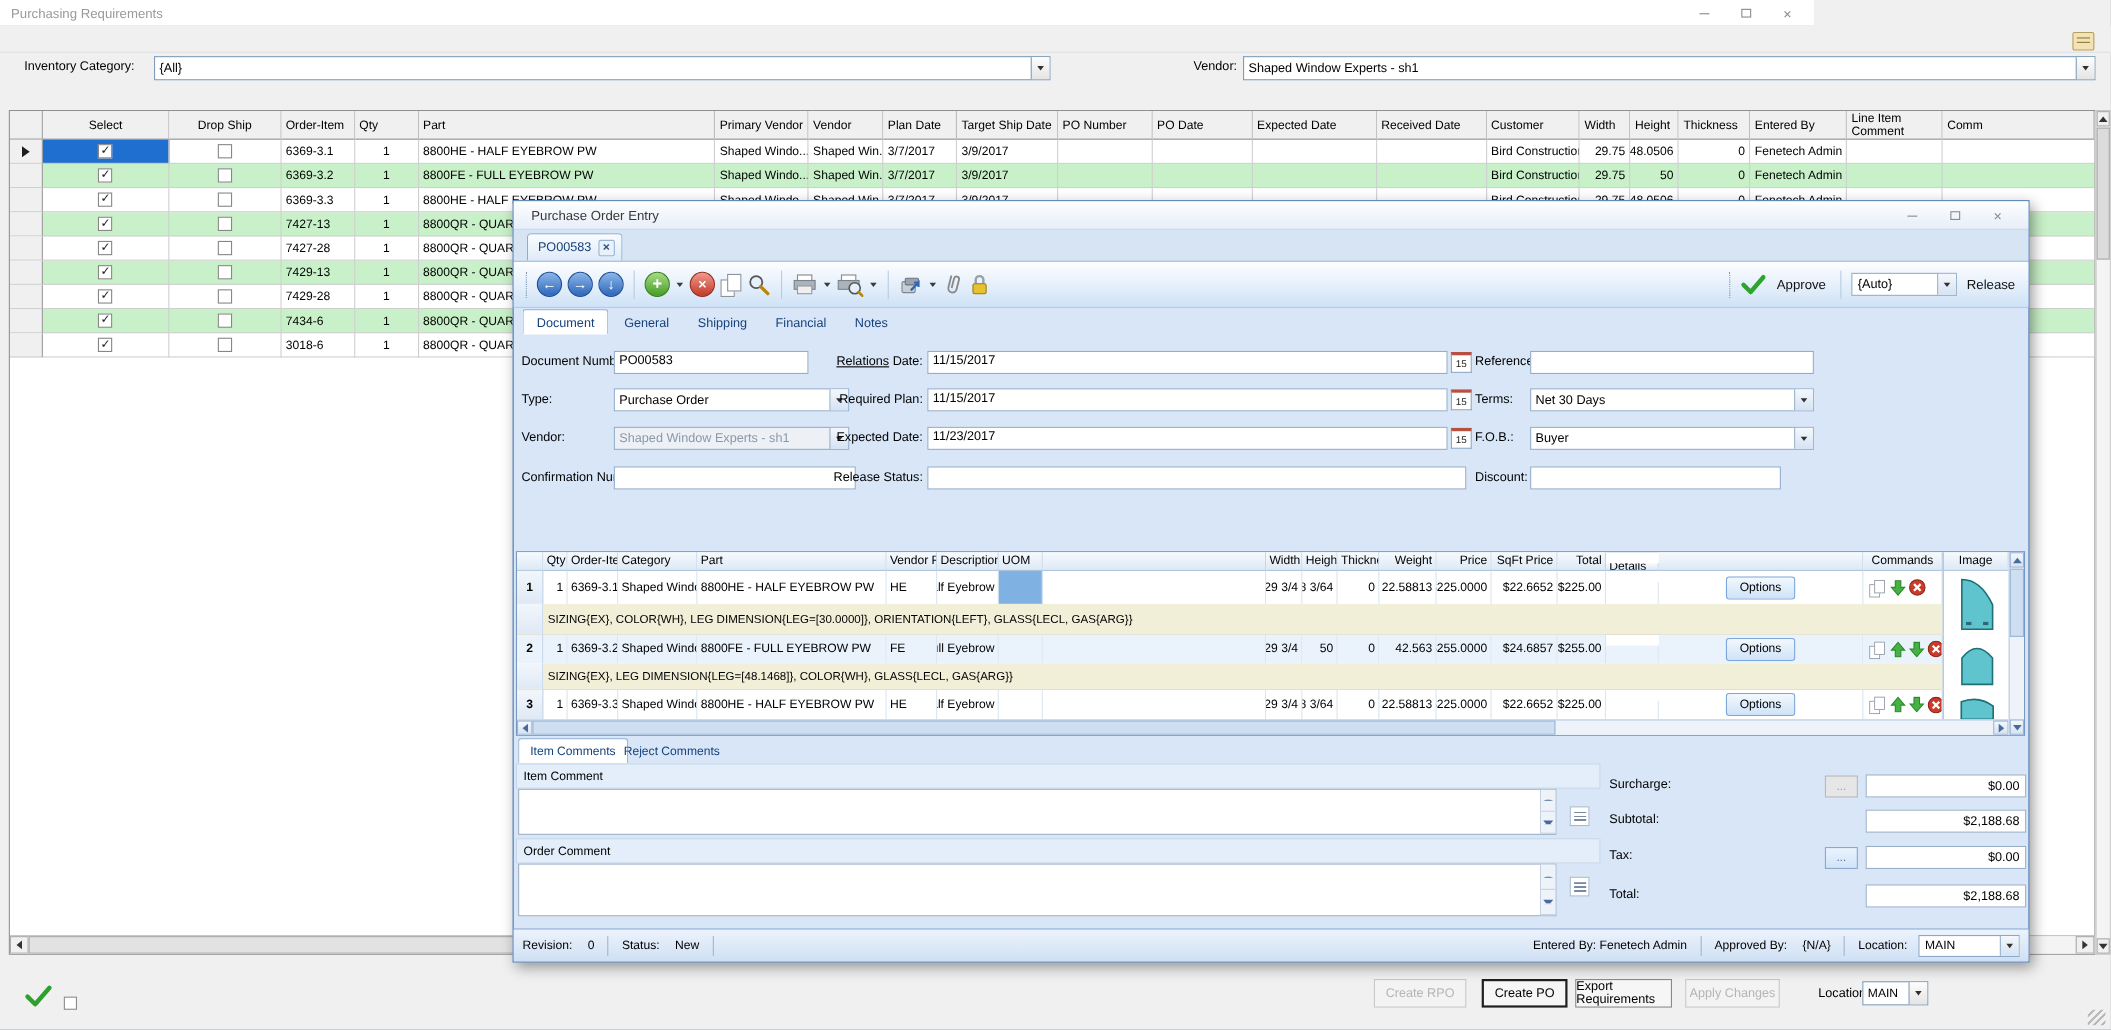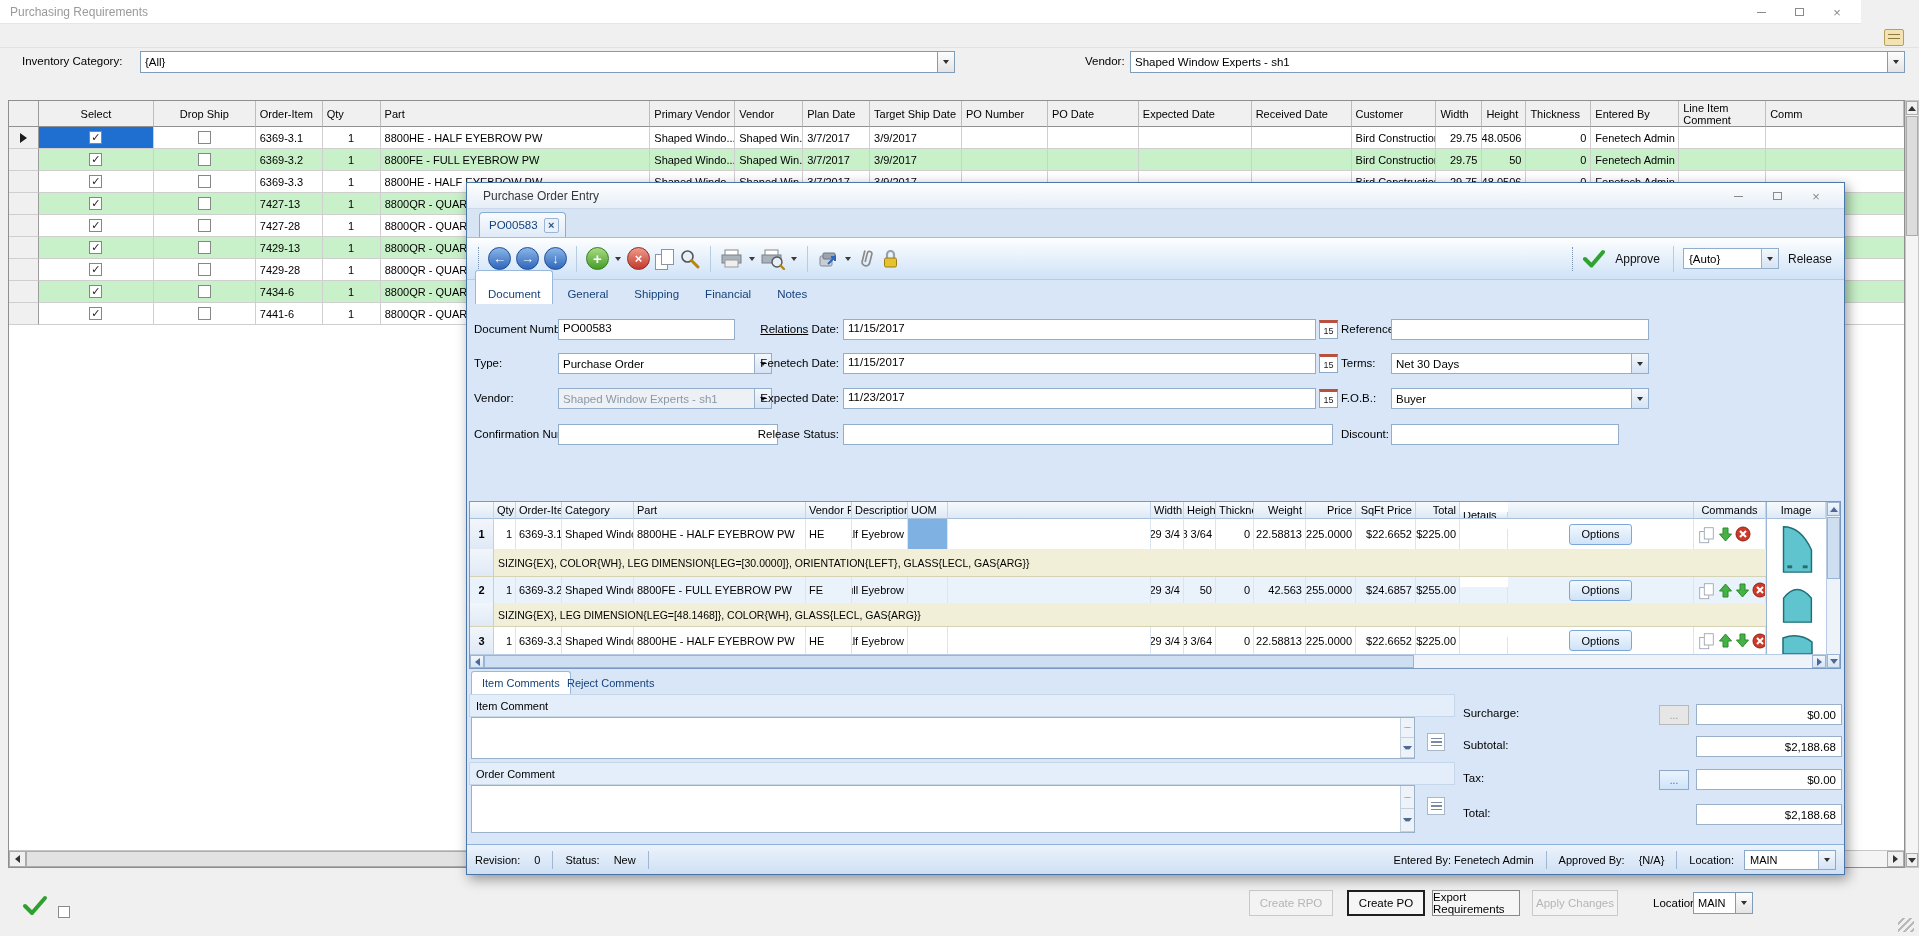--- a/index.html
+++ b/index.html
@@ -3,21 +3,21 @@
 <meta charset="utf-8">
 <style>
   html,body{margin:0;padding:0;background:#d4d4d4;}
   *{box-sizing:border-box;}
   #root{position:relative;width:1919px;height:936px;background:#f0f0f0;overflow:hidden;
         font-family:"Liberation Sans","DejaVu Sans",sans-serif;font-size:11px;color:#000;
         outline:1px solid #8f8f8f;}
   .abs{position:absolute;}
 
   
-  #titlebar{left:0;top:0;width:1861px;height:24px;background:#ffffff;border-bottom:1px solid #e6e6e6;}
+  #titlebar{left:0;top:0;width:1649px;height:24px;background:#ffffff;border-bottom:1px solid #e6e6e6;}
   #title{position:absolute;left:10px;top:5px;font-size:12px;color:#9a9a9a;}
   #win-controls{position:absolute;right:12px;top:3px;display:flex;gap:14px;}
   .wc{width:24px;height:18px;display:flex;align-items:center;justify-content:center;color:#8a8a8a;font-size:13px;}
   .wc-min-glyph{width:9px;height:1px;background:#8a8a8a;}
   .wc-max-glyph{width:9px;height:8px;border:1px solid #8a8a8a;}
   #appstrip{left:0;top:24px;width:1919px;height:24px;background:#f0f0f0;border-bottom:1px solid #e2e2e2;}
   #app-icon{position:absolute;left:1884px;top:29px;width:20px;height:17px;background:#f3e3b4;border:1px solid #b3a05e;border-radius:2px;}
   #app-icon:before{content:"";position:absolute;left:3px;top:4px;width:12px;height:1px;background:#8d7a3a;box-shadow:0 4px 0 #8d7a3a;}
 
   
@@ -102,21 +102,21 @@
   .tbcar{width:0;height:0;border-left:3.5px solid transparent;border-right:3.5px solid transparent;border-top:4px solid #3a3a3a;margin:0 1px;}
   .ic-copy{position:relative;width:19px;height:21px;}
   .ic-copy:before,.ic-copy:after{content:"";position:absolute;width:11px;height:14px;background:#fff;border:1px solid #8a94a2;}
   .ic-copy:before{left:0;top:6px;}
   .ic-copy:after{left:6px;top:1px;}
   #d-approve-label,#d-release{font-size:12px;color:#111;padding:0 4px;}
   #d-auto{width:96px;height:21px;background:#fff;border:1px solid #93aecb;display:flex;align-items:center;font-size:11.5px;padding-left:5px;}
   .ddbtn{margin-left:auto;width:17px;height:100%;background:linear-gradient(#f4f8fc,#d5e3f4);border-left:1px solid #9ab0c8;display:flex;align-items:center;justify-content:center;}
   
   #d-doctabs{position:absolute;left:0;top:97px;width:100%;height:24px;display:flex;align-items:flex-end;padding-left:8px;gap:2px;}
-  .dtab{padding:17px 12px 4px;color:#15427c;font-size:11.5px;}
+  .dtab{padding:6px 12px 4px;color:#15427c;font-size:11.5px;}
   .dtab.active{background:#fff;border:1px solid #9ab8dc;border-bottom:none;border-radius:3px 3px 0 0;}
   
   .flbl{position:absolute;font-size:11.5px;}
   .fml{position:absolute;width:100px;text-align:right;font-size:11.5px;}
   .inp{position:absolute;height:21px;background:#fff;border:1px solid #93aecb;font-size:11.5px;padding:2px 4px;white-space:nowrap;overflow:hidden;}
   .fdd{position:absolute;height:21px;background:#fff;border:1px solid #93aecb;display:flex;align-items:center;font-size:11.5px;padding-left:4px;gap:19px;}
   .fdd.dis{background:#edf1f6;color:#8a98a8;}
   .cal{position:absolute;width:19px;height:19px;background:#fff;border:1px solid #8aa8c8;border-top:3px solid #b85040;
        display:flex;align-items:center;justify-content:center;font-size:9px;color:#222;}
   .link{text-decoration:underline;}
@@ -426,21 +426,21 @@
     <div class="mtr">
       <div class="mc mc0"></div>
       <div class="mc mc1 ctr">
           <div class="cb">
             <span class="ck">✓</span>
           </div>
         </div>
       <div class="mc mc2 ctr">
           <div class="cb"></div>
         </div>
-      <div class="mc mc3">7441-6</div>
+      <div class="mc mc3">3018-6</div>
       <div class="mc mc4 ctr">1</div>
       <div class="mc mc5">8800QR - QUARTER</div>
       <div class="mc mcfill"></div>
       <div class="mc mc20 nob"></div>
     </div>
 
     <div id="mhs">
       <div class="sbtn">
           <div class="tri-l"></div>
         </div>
@@ -587,21 +587,21 @@
     <span class="flbl" style="left:874px;top:140px;">Reference:</span>
     <div class="inp" style="left:924px;top:136px;width:258px;"></div>
 
     <span class="flbl" style="left:7px;top:174px;">Type:</span>
     <div class="fdd" style="left:91px;top:170px;width:214px;">
       <span>Purchase Order</span>
       <div class="ddbtn">
           <div class="car"></div>
         </div>
     </div>
-    <div class="fml" style="left:272px;top:174px;">Fenetech Date:</div>
+    <div class="fml" style="left:272px;top:174px;">Required Plan:</div>
     <div class="inp" style="left:376px;top:170px;width:473px;">11/15/2017</div>
     <div class="cal" style="left:852px;top:171px;">15</div>
     <span class="flbl" style="left:874px;top:174px;">Terms:</span>
     <div class="fdd" style="left:924px;top:170px;width:258px;">
       <span>Net 30 Days</span>
       <div class="ddbtn">
           <div class="car"></div>
         </div>
     </div>
 

